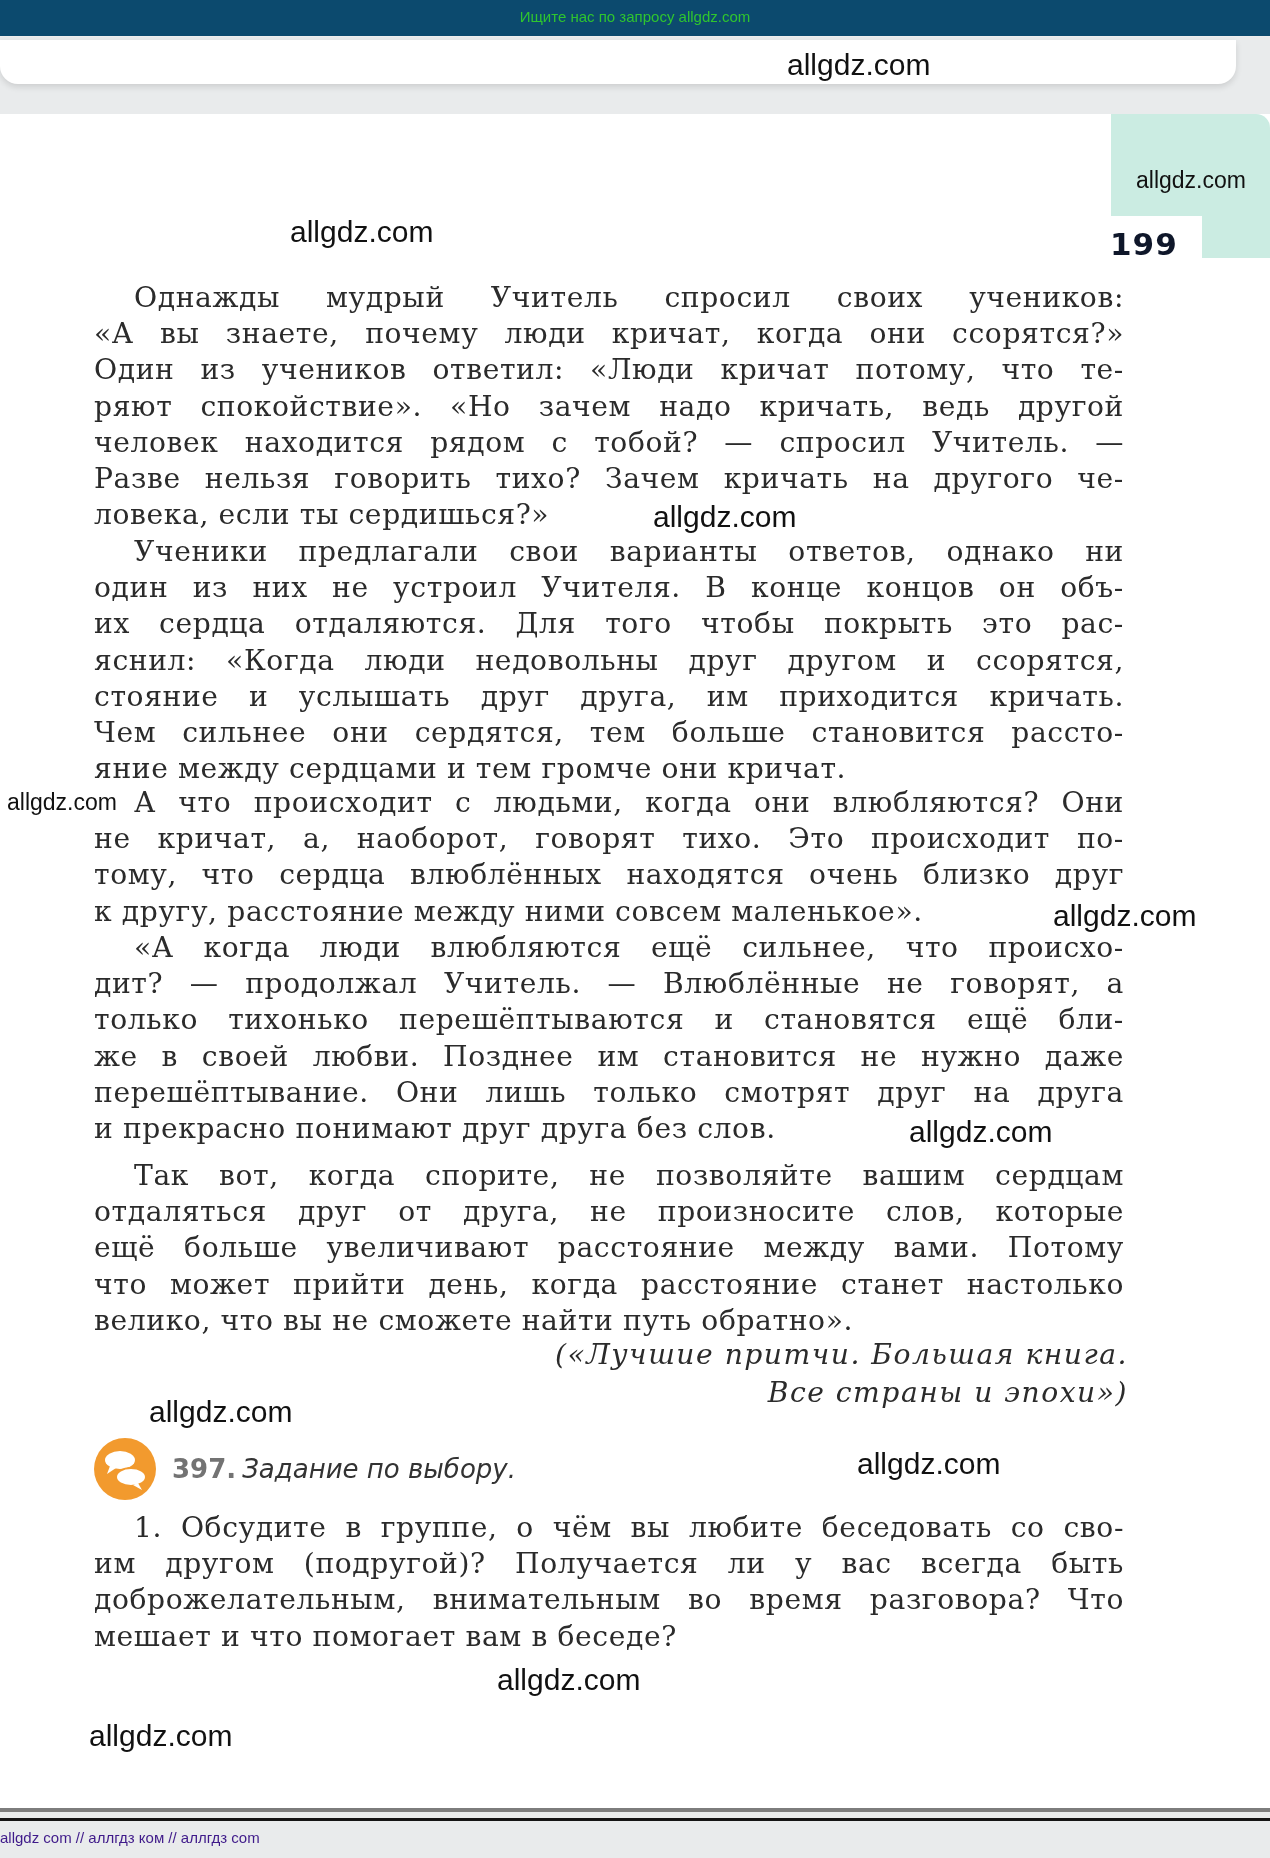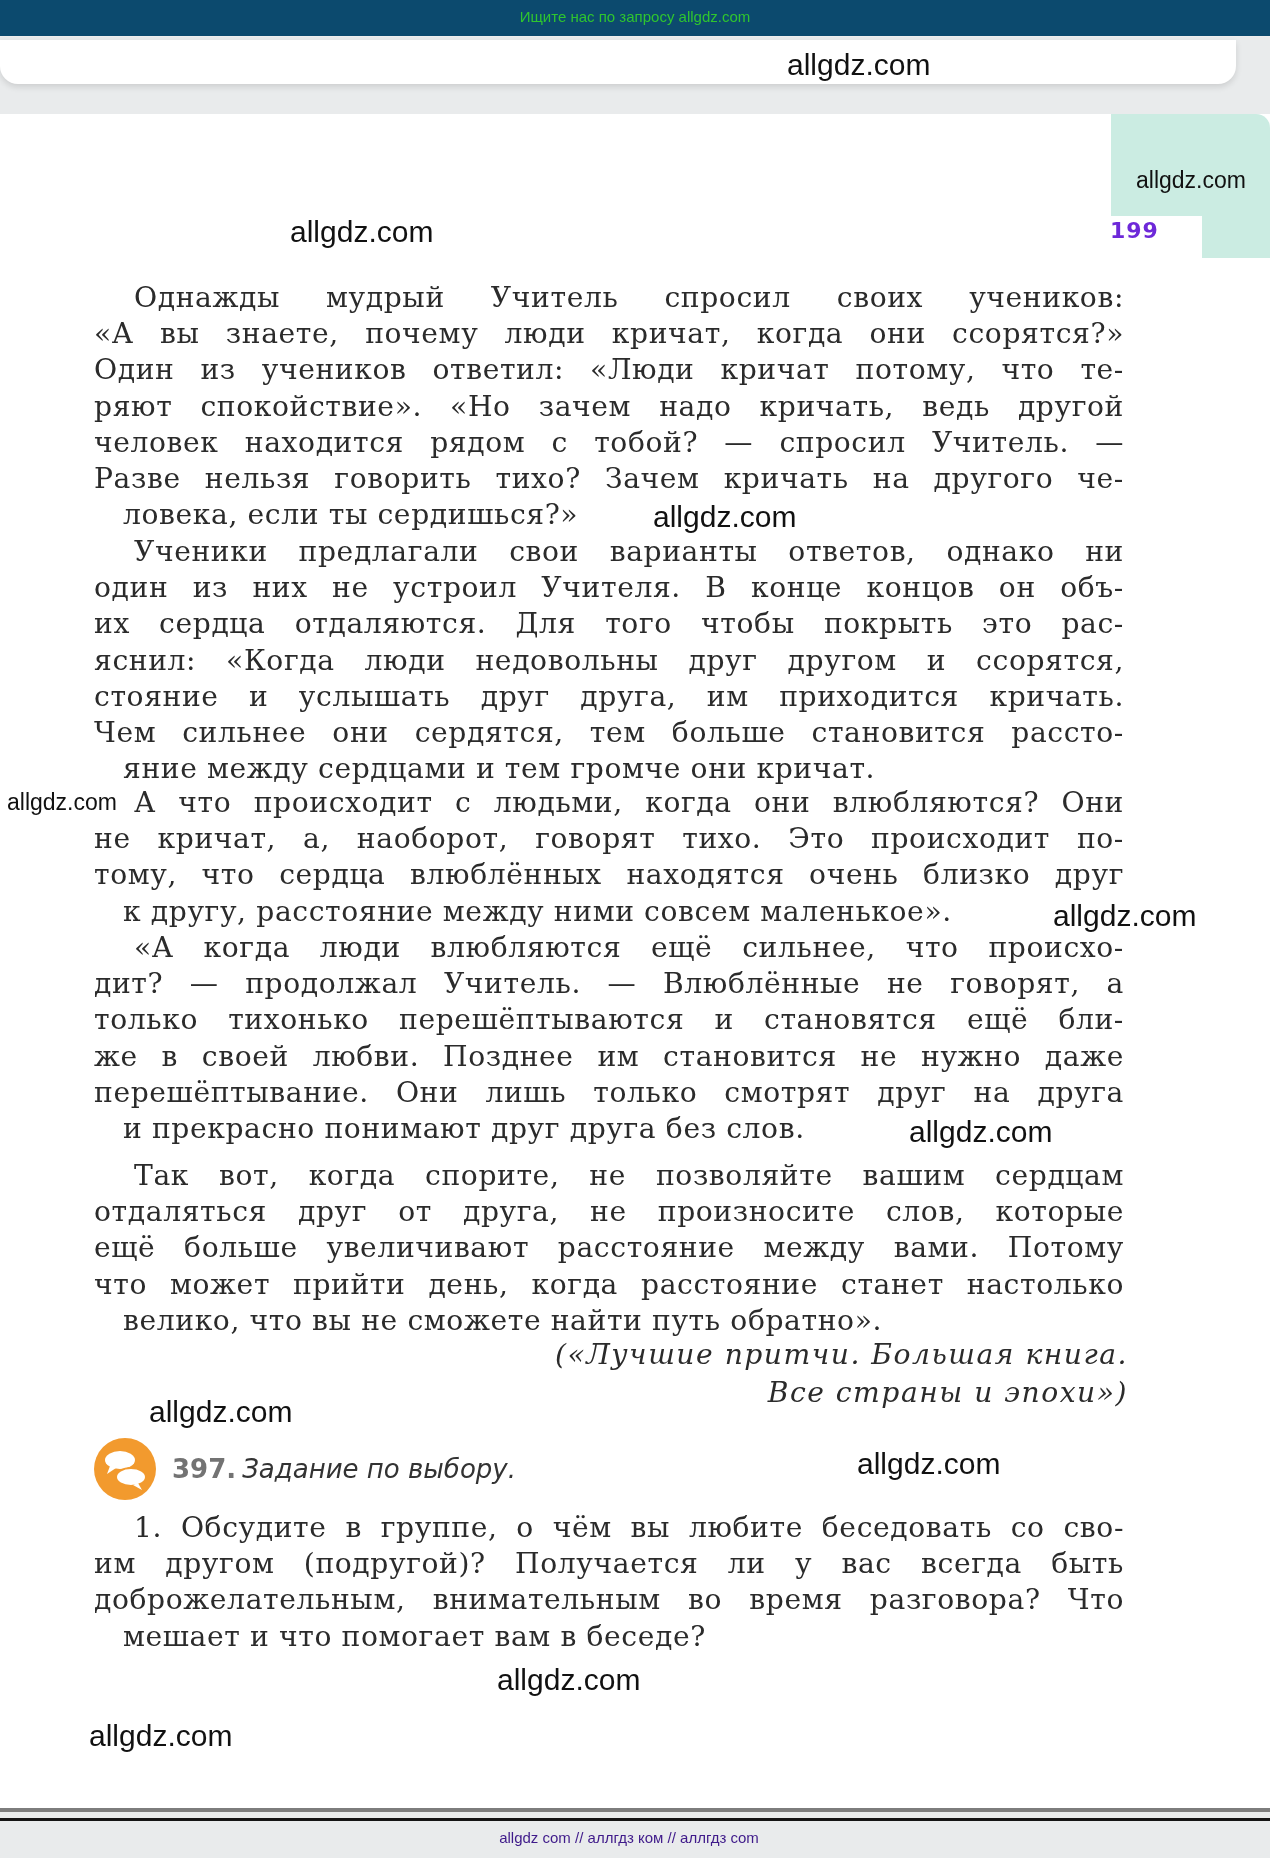--- a/index.html
+++ b/index.html
@@ -25,37 +25,37 @@
   }
   .page-tab {
     position: absolute; left: 1111px; top: 114px; width: 159px; height: 144px;
     background: #cbece2; border-radius: 0 14px 0 0;
   }
   .page-num-box {
     position: absolute; left: 1060px; top: 216px; width: 142px; height: 42px;
     background: #ffffff;
   }
   .page-num {
-    position: absolute; left: 1110px; top: 218px;
-    font-family: "DejaVu Sans", sans-serif; font-weight: bold; font-size: 22px;
-    color: #6d28d9; letter-spacing: 1px;
+    position: absolute; left: 1110px; top: 226px;
+    font-family: "DejaVu Sans", sans-serif; font-weight: bold; font-size: 31px;
+    color: #0f172a; letter-spacing: 1px;
   }
   .wm {
     position: absolute; font-family: "Liberation Sans", sans-serif;
     font-size: 30px; color: #111111; white-space: nowrap; line-height: 1;
   }
   .wm.small { font-size: 23px; }
   .wm.tab { font-size: 23px; }
   .text-block {
     position: absolute; left: 94px; width: 1030px;
     font-family: "DejaVu Serif", serif; font-size: 28.2px; line-height: 36.2px;
     color: #2b2b2b; text-align: justify; letter-spacing: 0.6px;
   }
   .line { display: block; white-space: nowrap; text-align-last: justify; }
-  .line.last { text-align-last: left; margin-left: 29px; }
+  .line.last { text-align-last: left; }
   .line.indent { padding-left: 40px; }
   .citation {
     position: absolute; right: 142px; top: 1336px; text-align: right;
     font-family: "DejaVu Serif", serif; font-style: italic; font-size: 28.2px;
     line-height: 38px; color: #2b2b2b; letter-spacing: 1.5px;
   }
   .task-header {
     position: absolute; left: 94px; top: 1437px; height: 64px;
     display: flex; align-items: center;
   }
@@ -70,21 +70,21 @@
   .task-title {
     font-family: "DejaVu Sans", sans-serif; font-size: 26px; color: #333333; font-style: italic;
   }
   .bottom-rule {
     position: absolute; left: 0; top: 1808px; width: 1270px; height: 4px; background: #7d7d7d;
   }
   .bottom-rule2 {
     position: absolute; left: 0; top: 1818px; width: 1270px; height: 3px; background: #141414;
   }
   .footer {
-    position: absolute; left: 0; top: 1826px; width: 1258px; text-align: center;
+    position: absolute; left: 0; top: 1826px; width: 1258px; 
     font-family: "Liberation Sans", sans-serif; font-size: 15px; color: #3f1a8a;
     line-height: 24px;
   }
 </style>
 </head>
 <body>
 
 <div class="top-banner">
   <span>Ищите нас по запросу allgdz.com</span>
 </div>

